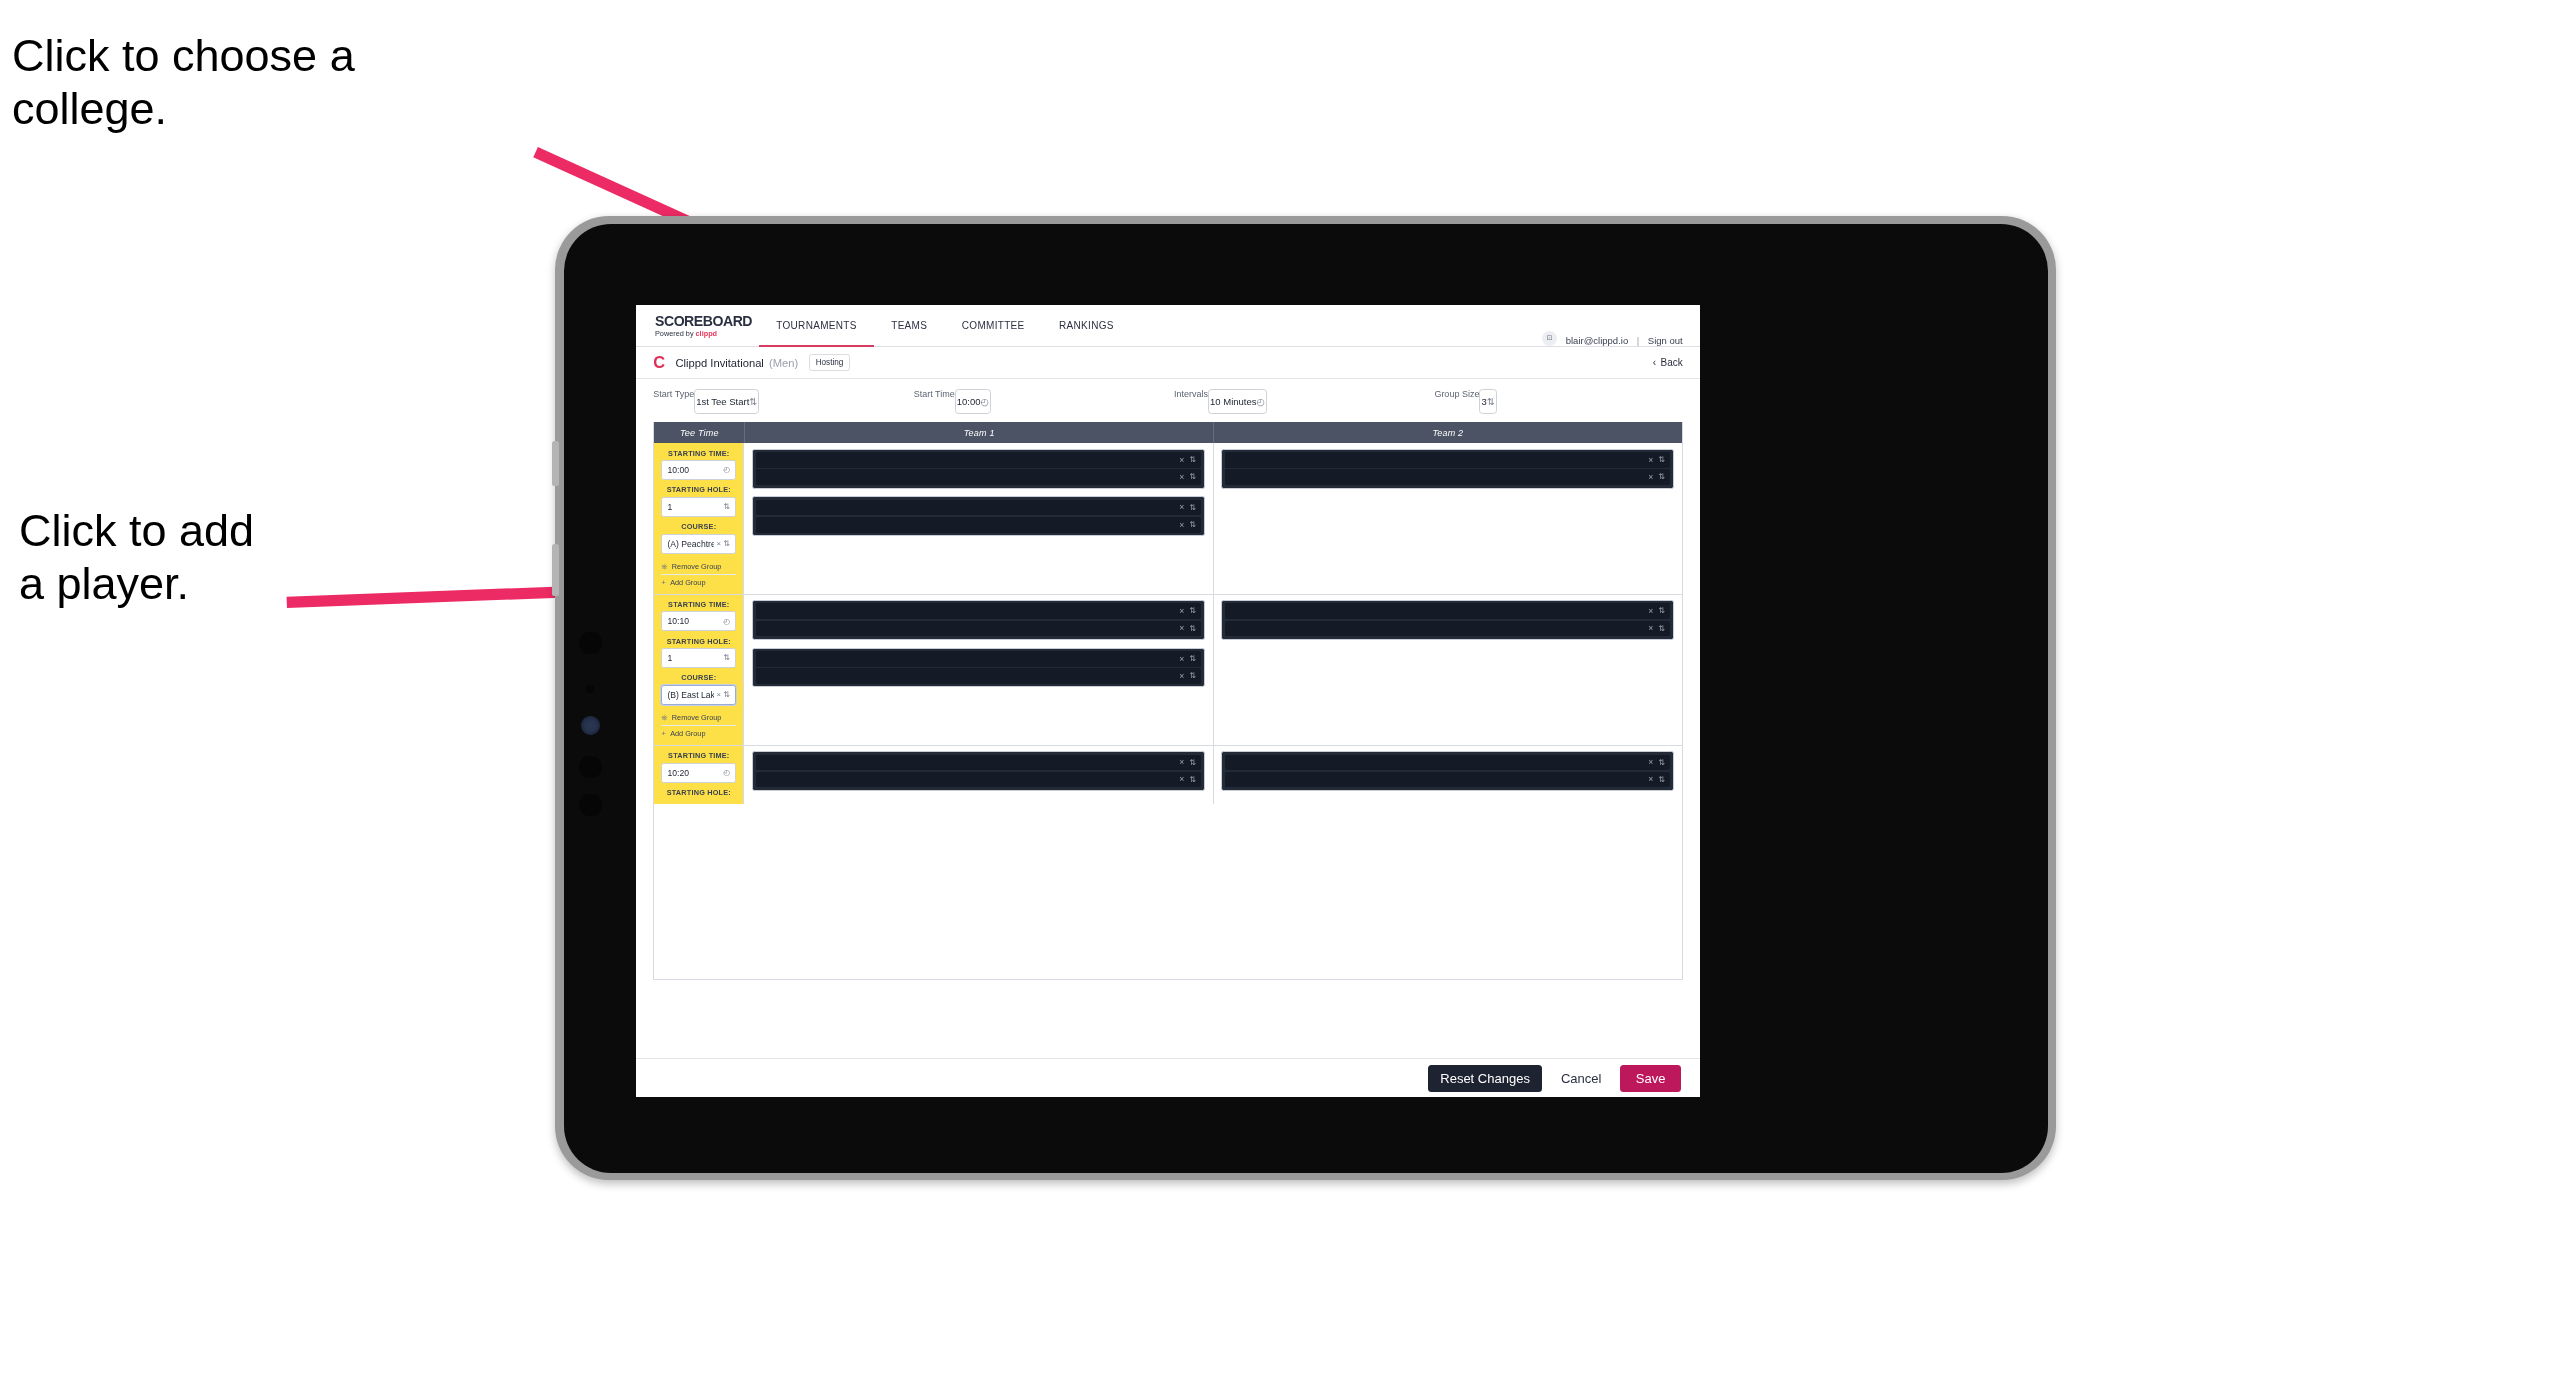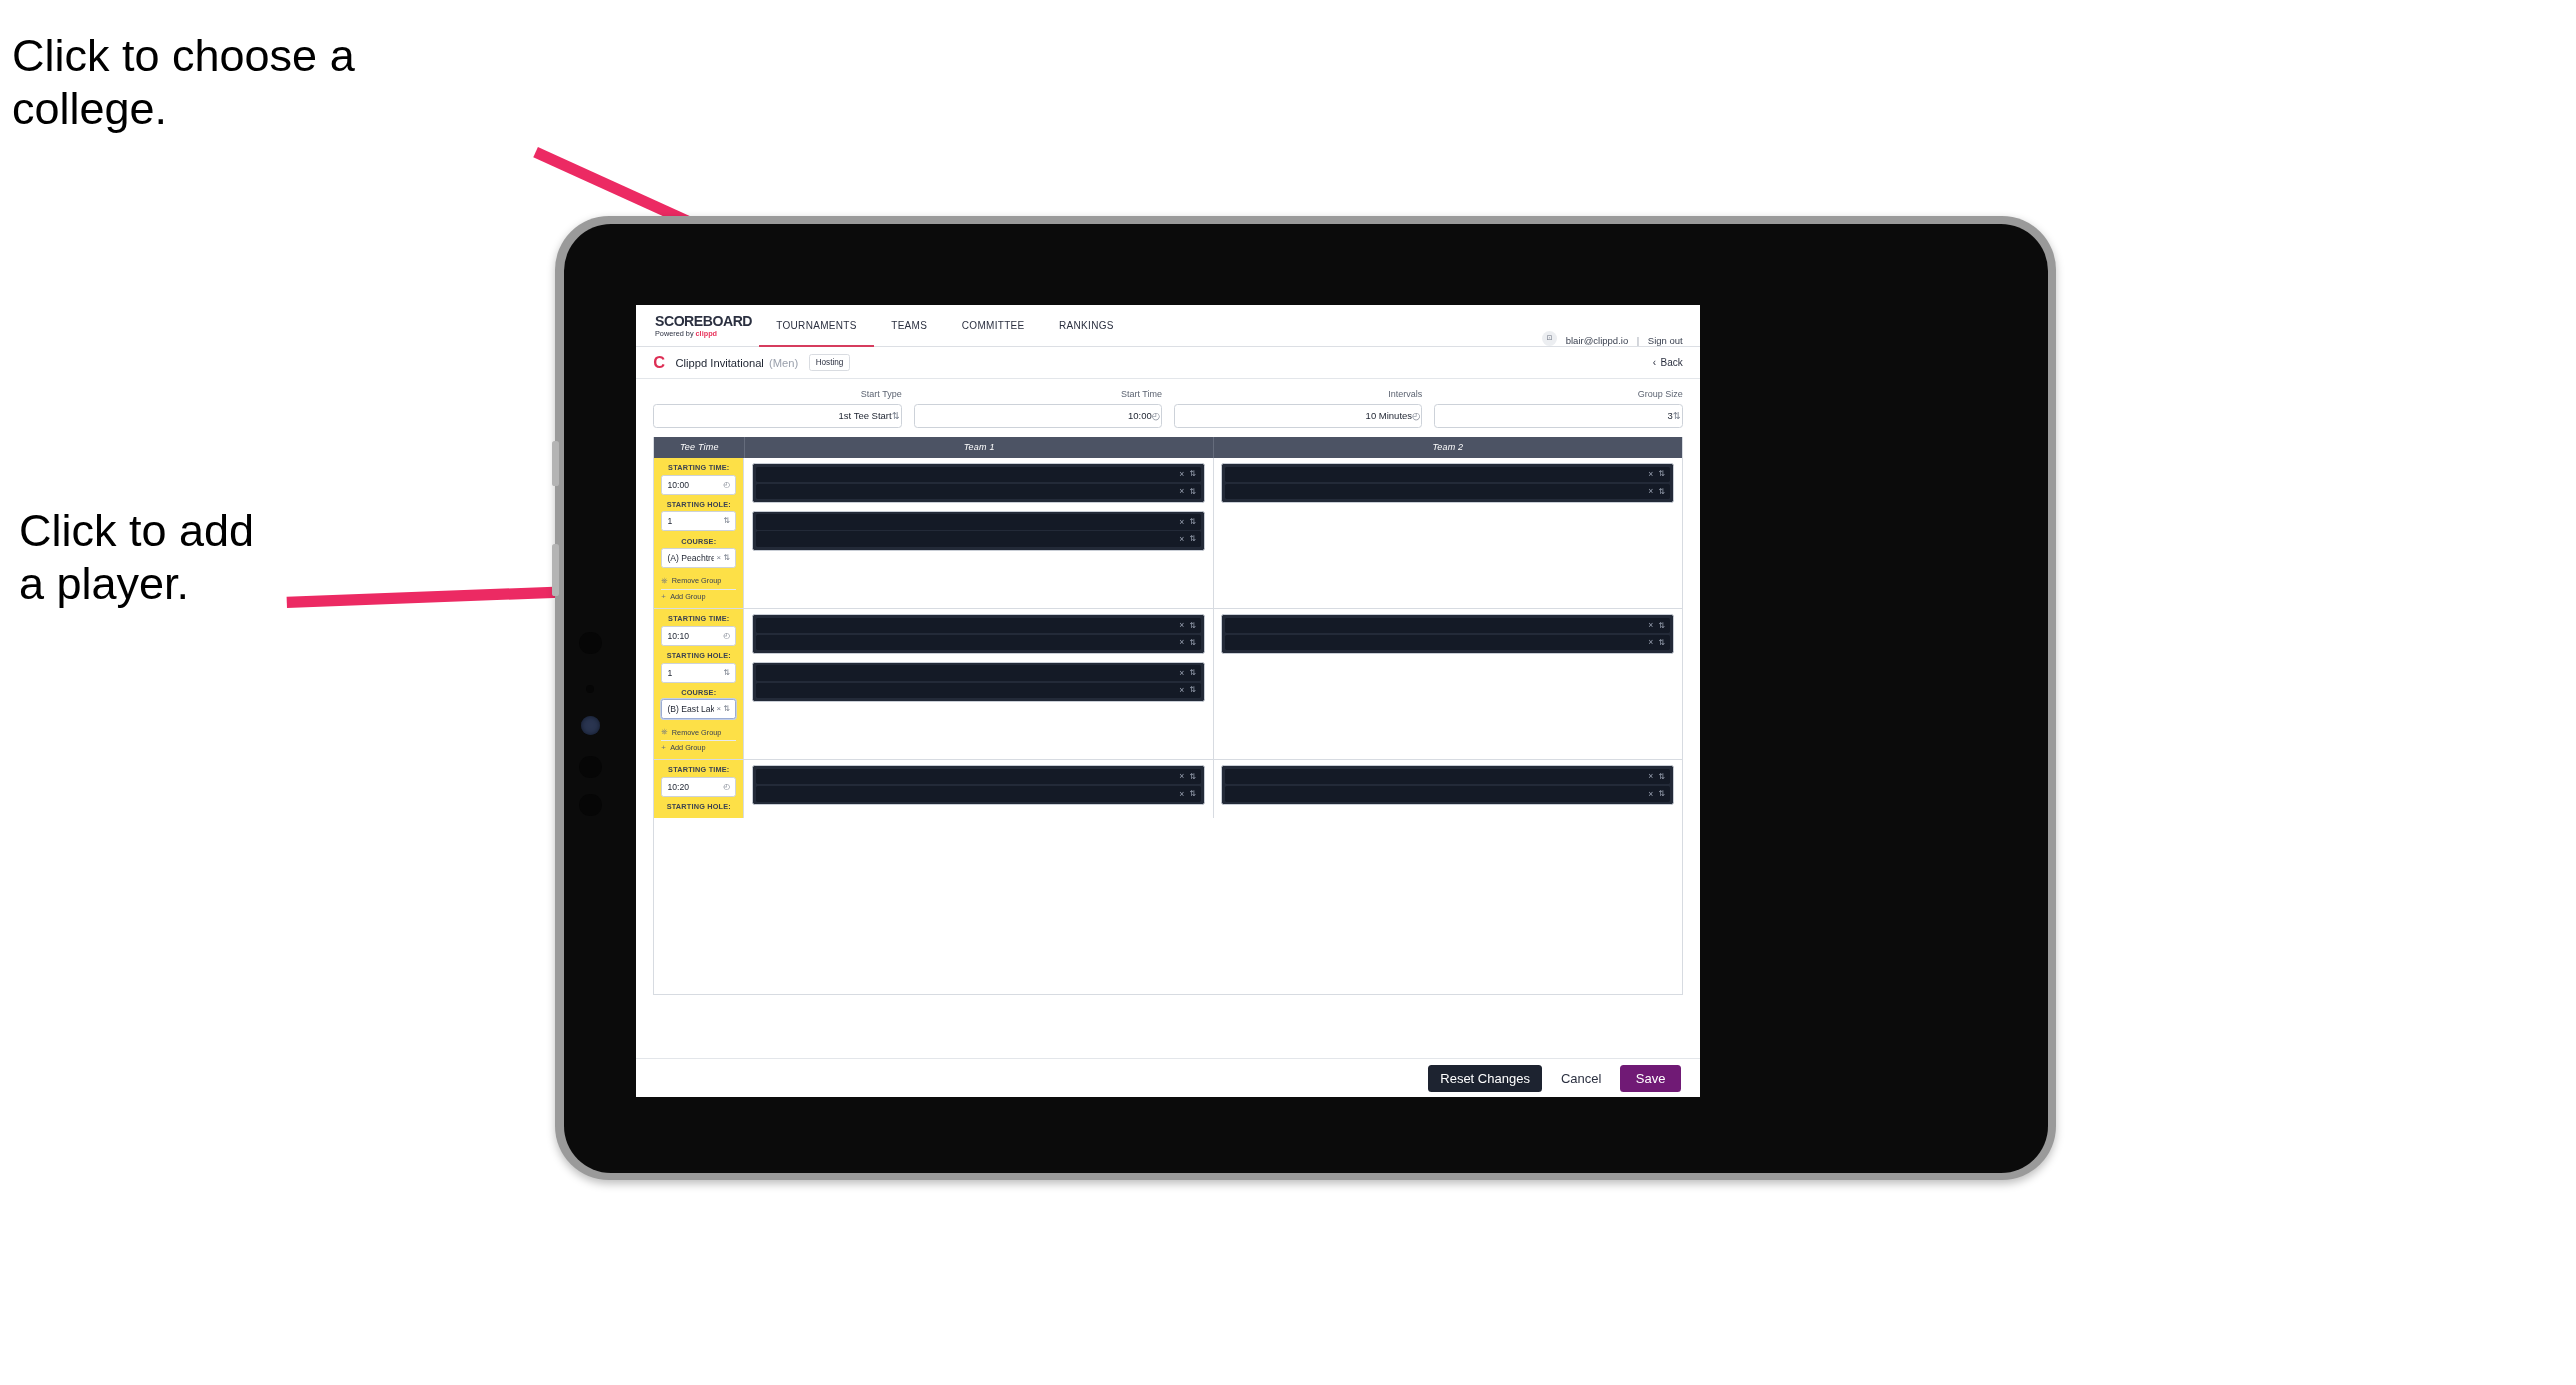--- a/index.html
+++ b/index.html
@@ -111,21 +111,21 @@
     margin-left:10.4px;border:0.9px solid #d9dce1;border-radius:2.6px;
     padding:2.6px 6px;font-size:8.2px;font-weight:400;color:#2b3040;
   }
   #crumb-back{
     margin-left:auto;display:flex;align-items:center;gap:4.3px;
     font-size:10px;color:#2b3040;cursor:pointer;
   }
 
   
   #controls{display:flex;gap:12px;padding:10.4px 17.3px 8.6px 17.3px;background:#fff;}
-  .ctl{flex:1;display:flex;flex-direction:column;text-align:right;}
+  .ctl{flex:1;display:flex;flex-direction:row;text-align:right;}
   .ctl-label{font-size:9px;color:#5d6472;margin-bottom:4.3px;}
   .ctl-box{
     height:22.5px;border:0.9px solid #cdd2d9;border-radius:3.5px;background:#fff;
     display:flex;align-items:center;padding:0 1px;font-size:9.5px;color:#1d2330;
   }
   .ctl-box .val{flex:1;}
   .ctl-icon{color:#767d8a;font-size:9.5px;line-height:1;}
 
   
   #table{margin:0 17.3px;border:0.9px solid #d7dbe1;border-top:none;}
@@ -183,21 +183,21 @@
   
   #footer{
     position:absolute;left:0;right:0;bottom:0;height:38px;
     background:#fff;border-top:0.9px solid #e3e6ea;
     display:flex;align-items:center;justify-content:flex-end;
     gap:12px;padding-right:19px;
   }
   .btn{font-size:13px;border-radius:3.5px;cursor:pointer;}
   #btn-reset{background:#1d2330;color:#fff;padding:6px 12px;}
   #btn-cancel{background:transparent;color:#2b3040;padding:6px 7px;}
-  #btn-save{background:#701a75;color:#fff;padding:6px 15.5px;}
+  #btn-save{background:#be185d;color:#fff;padding:6px 15.5px;}
 
   
   #table-clip{height:536px;overflow:hidden;}
 </style>
 </head>
 <body>
 
 <div class="annot" id="annot-college">Click to choose a
 college.</div>
 <div class="annot" id="annot-player">Click to add

